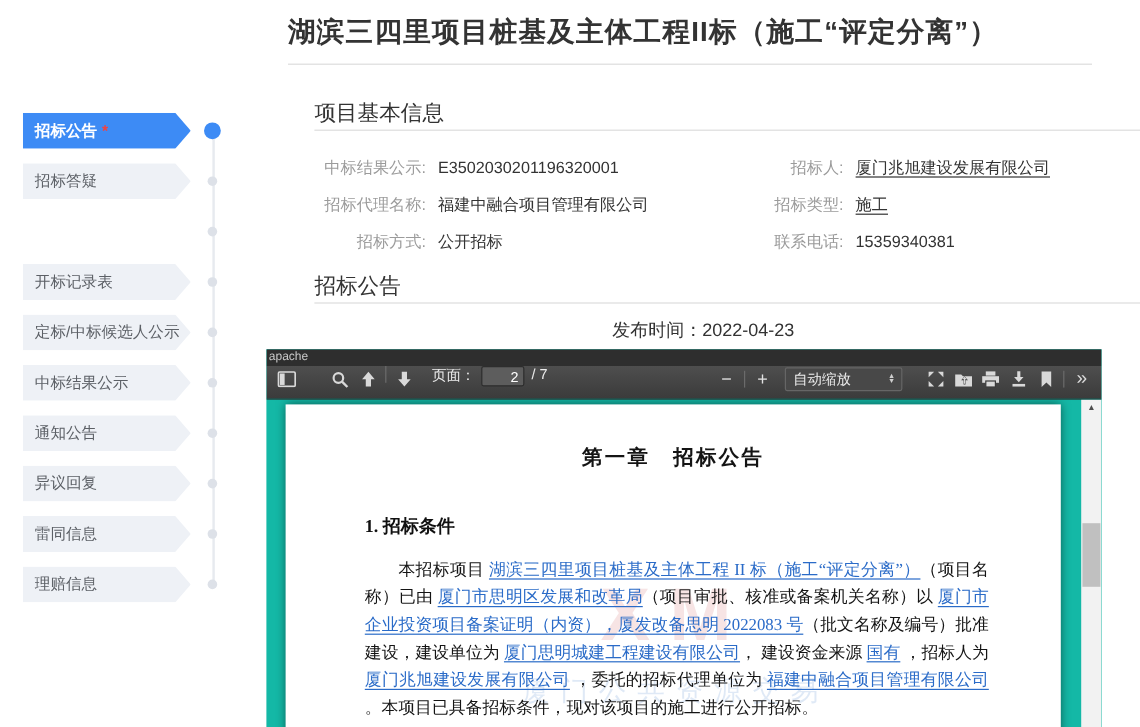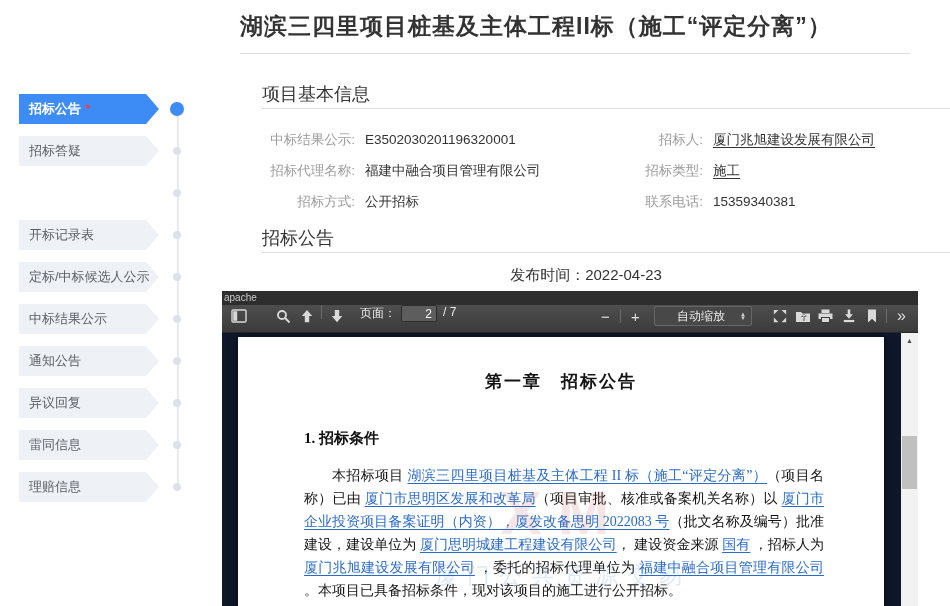--- a/index.html
+++ b/index.html
@@ -32,37 +32,37 @@
   .info { position:absolute; top:124px; left:0; width:100%; font-size:13.5px; }
   .info-row { display:flex; align-items:center; height:31px; }
   .lbl { color:#9b9b9b; text-align:right; white-space:nowrap; }
   .lbl.c1 { width:133px; } .lbl.c2 { width:93px; }
   .val { color:#333; margin-left:10px; white-space:nowrap; }
   .val.c1 { width:245px; }
   .val-link { text-decoration:underline; text-underline-offset:3px; cursor:pointer; }
   .publish { position:absolute; top:266px; width:100%; text-align:center; font-size:15px; color:#333; }
 
   
-  .pdf { position:absolute; left:0; top:291px; width:696px; height:315px; background:#0f172a; overflow:hidden; }
+  .pdf { position:absolute; left:0; top:291px; width:696px; height:315px; background:#14b8a6; overflow:hidden; }
   .pv-title { height:14px; background:#2e2e2e; color:#c9c9c9; font-size:10px; line-height:14px; padding-left:2px; }
   .pv-toolbar { height:28px; background:linear-gradient(#4e4e4e,#3b3b3b); border-bottom:1px solid #282828;
     display:flex; align-items:flex-start; padding:0 5px; color:#ececec; font-size:12px; }
   .tb-btn { min-width:23px; height:22px; display:flex; align-items:center; justify-content:center;
     cursor:pointer; border-radius:2px; }
   .tb-btn svg { display:block; }
   .icon { fill:#d9d9d9; stroke:none; }
   .sep { width:1px; height:14px; background:#6b6b6b; margin:0 3px; }
   .page-label { margin:0 5px 0 12px; }
   .page-input { width:36px; height:17px; background:#5d5d5d; border:1px solid #2d2d2d; border-radius:2px;
     color:#fff; text-align:right; font-size:12px; padding:0 4px; font-family:"Liberation Sans",sans-serif; }
   .page-total { margin-left:6px; }
   .tb-mid { margin-left:auto; display:flex; align-items:center; }
   .pm { font-size:15px; color:#e2e2e2; }
   .zoom-select { margin-left:7px; height:20px; background:#484848; border:1px solid #666;
-    border-radius:2px; display:flex; align-items:center; padding:0 5px 0 22px; min-width:98px; cursor:pointer; }
+    border-radius:2px; display:flex; align-items:center; padding:0 5px 0 6px; min-width:98px; cursor:pointer; }
   .zoom-label { flex:1; font-size:12px; }
   .spinner { display:flex; flex-direction:column; line-height:4px; margin-left:10px; color:#cfcfcf; font-size:6px; }
   .tb-right { display:flex; align-items:center; margin-left:16px; }
   .more { font-size:16px; color:#dcdcdc; }
 
   .pv-body { position:relative; height:273px; overflow:hidden; }
   .pv-page { position:absolute; left:16px; top:4px; width:646px; height:460px; background:#fff;
     box-shadow:0 0 8px rgba(0,0,0,.55); overflow:hidden; }
   .pv-scroll { position:absolute; right:0; top:0; width:17px; height:273px; background:#f2f2f2; }
   .scroll-up { height:15px; display:flex; align-items:center; justify-content:center;

